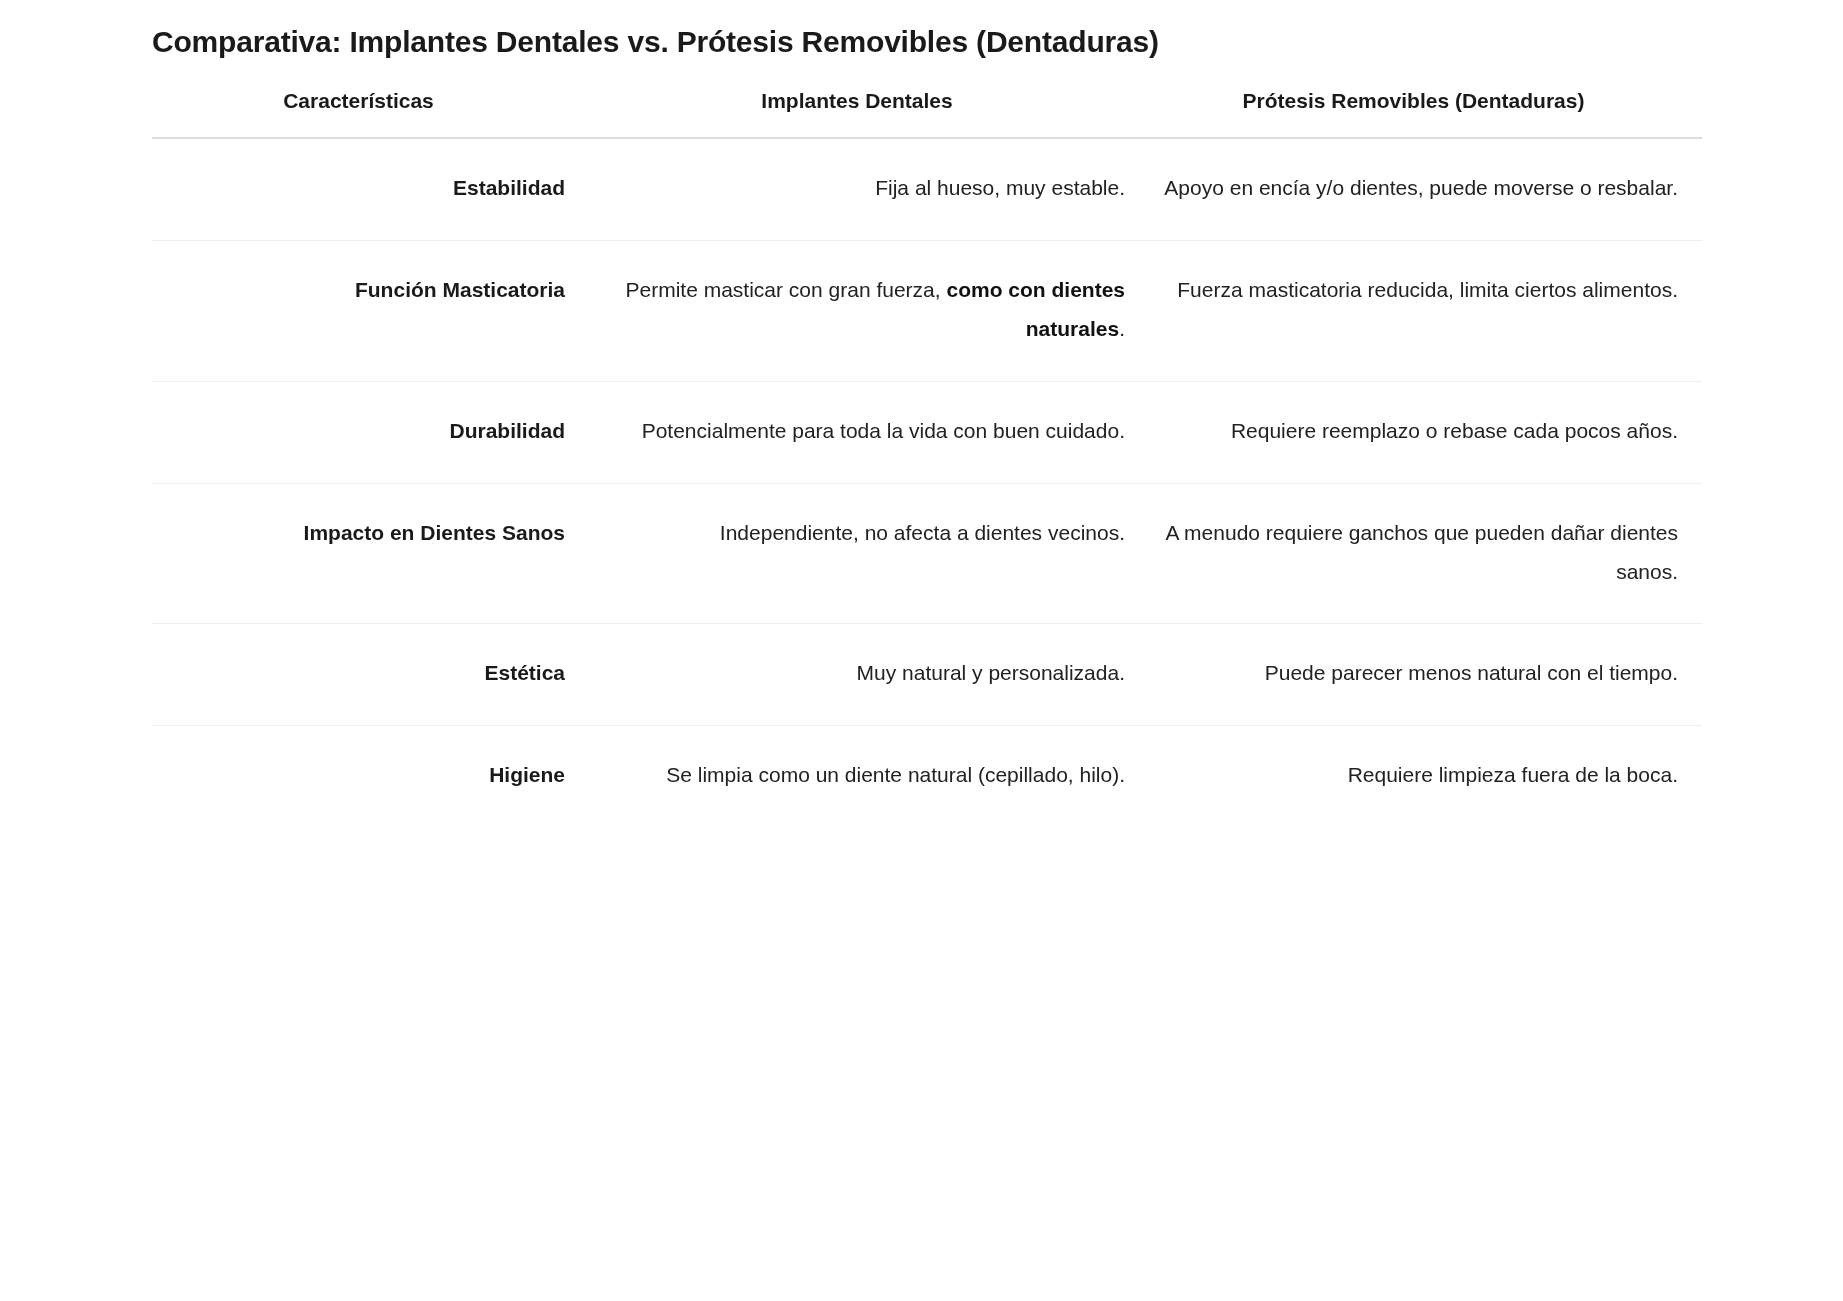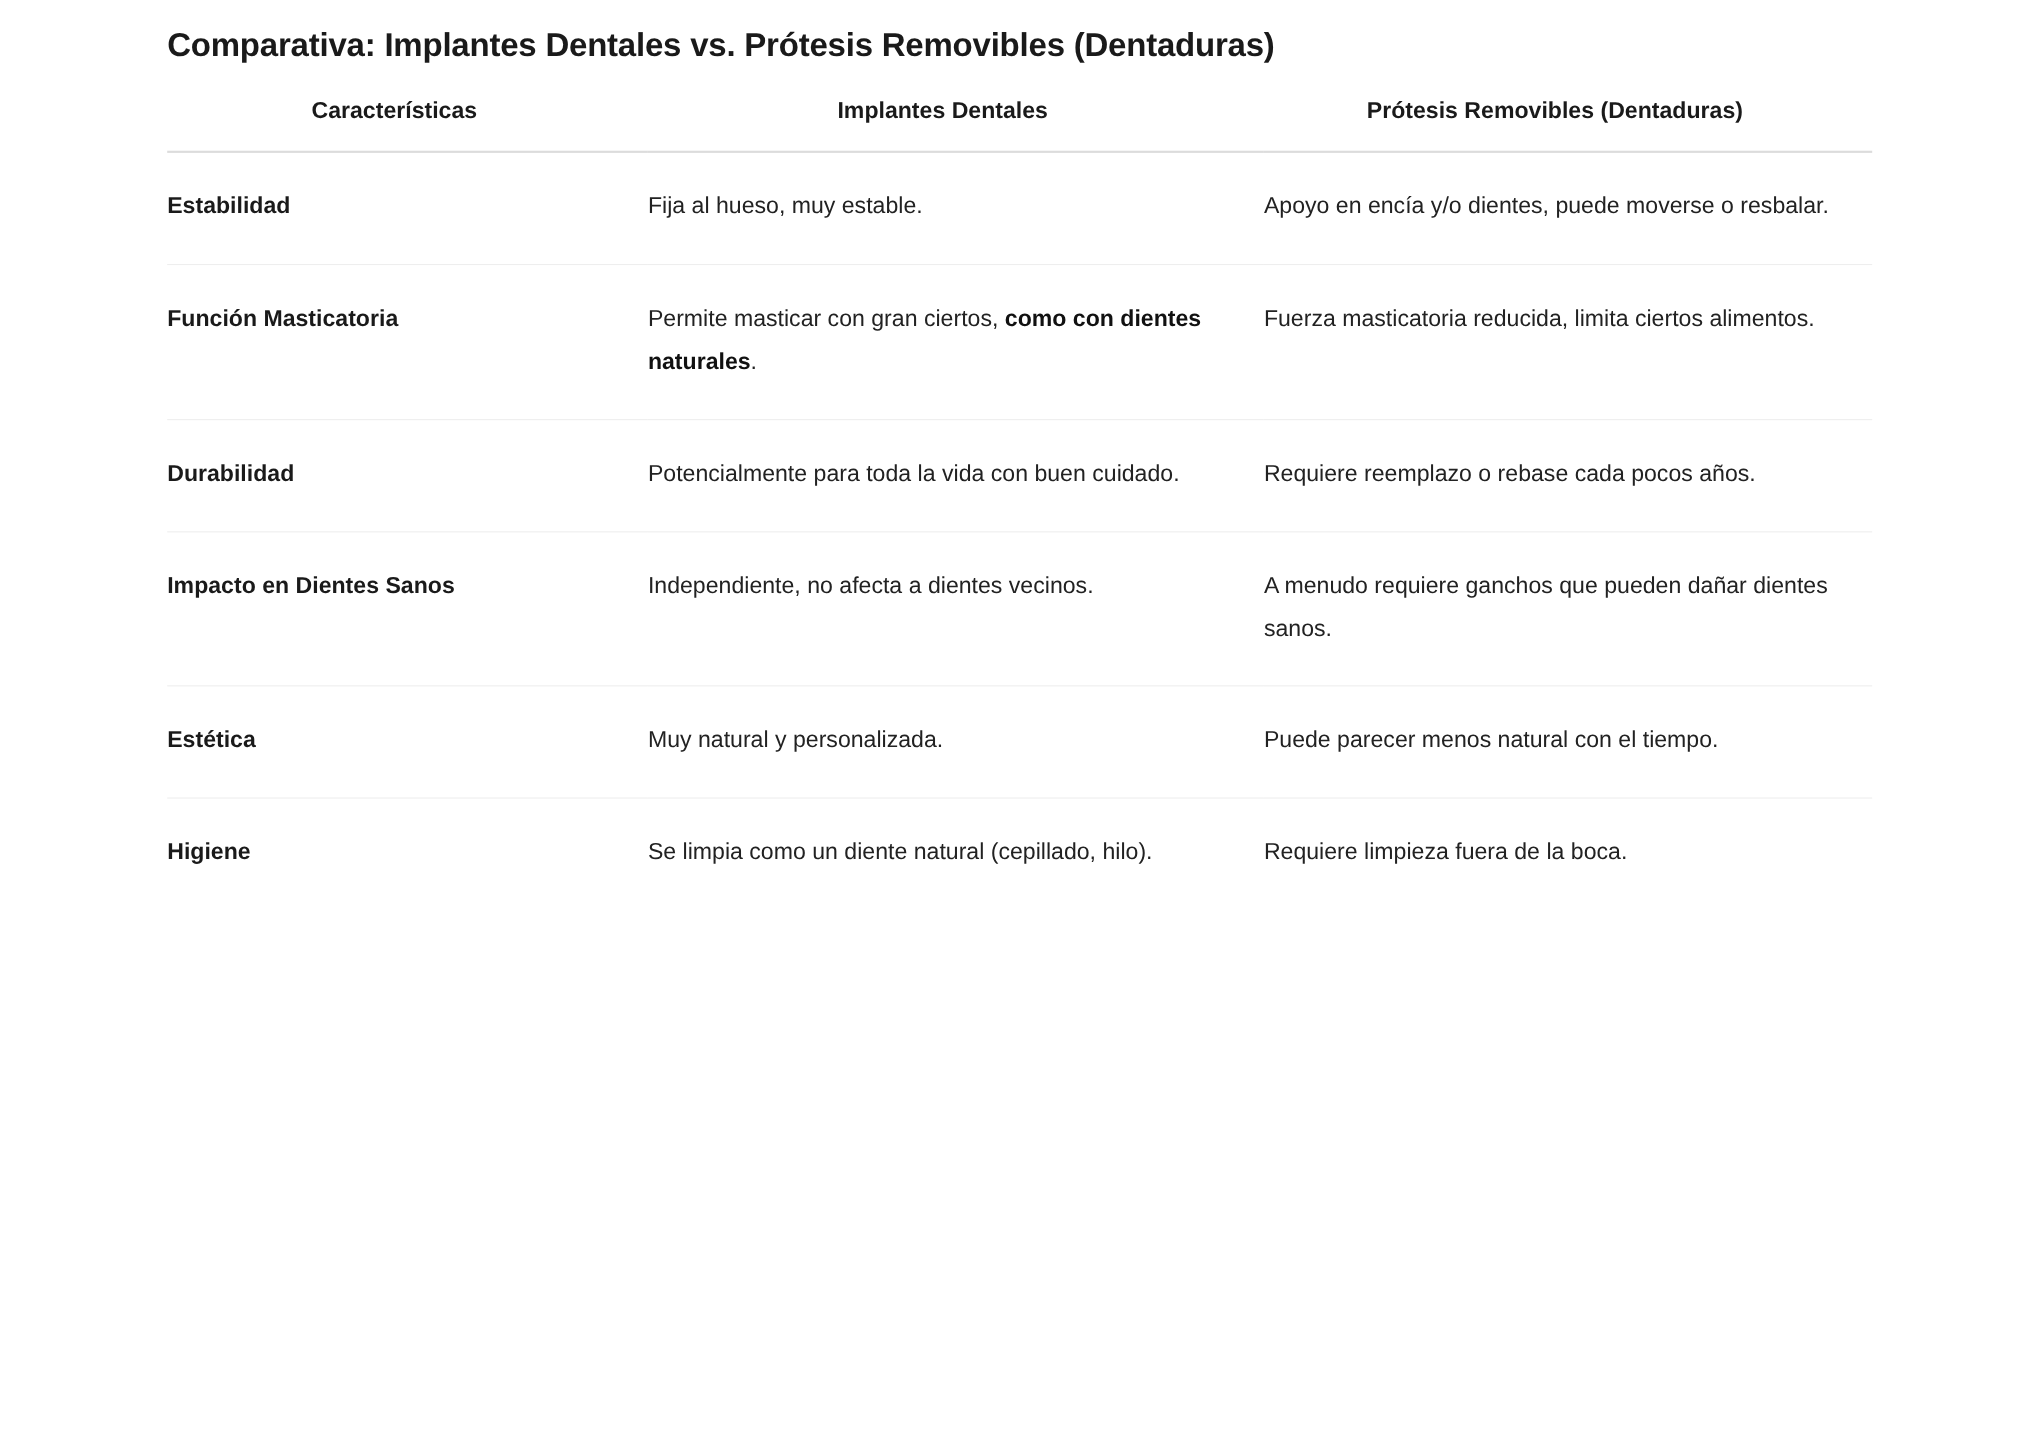--- a/index.html
+++ b/index.html
@@ -53,21 +53,21 @@
     font-size: 21px;
     font-weight: 700;
     color: #1a1a1a;
     padding: 0 24px 22px 0;
     border-bottom: 2px solid #dcdcdc;
     vertical-align: top;
     line-height: 1.35;
   }
 
   table.cmp tbody td {
-    text-align: left;
+    text-align: right;
     font-size: 21px;
     font-weight: 400;
     color: #222222;
     padding: 30px 24px 32px 0;
     border-bottom: 1px solid #eeeeee;
     vertical-align: top;
     line-height: 1.85;
   }
 
   table.cmp tbody tr:last-child td {
@@ -109,21 +109,21 @@
 
         <tr>
           <td class="feature">Estabilidad</td>
           <td>Fija al hueso, muy estable.</td>
           <td>Apoyo en encía y/o dientes, puede moverse o resbalar.</td>
         </tr>
 
 
         <tr>
           <td class="feature">Función Masticatoria</td>
-          <td><span>Permite masticar con gran ciertos, </span><span class="strong-inline">como con dientes naturales</span><span>.</span></td>
+          <td><span>Permite masticar con gran fuerza, </span><span class="strong-inline">como con dientes naturales</span><span>.</span></td>
           <td>Fuerza masticatoria reducida, limita ciertos alimentos.</td>
         </tr>
 
 
         <tr>
           <td class="feature">Durabilidad</td>
           <td>Potencialmente para toda la vida con buen cuidado.</td>
           <td>Requiere reemplazo o rebase cada pocos años.</td>
         </tr>
 

